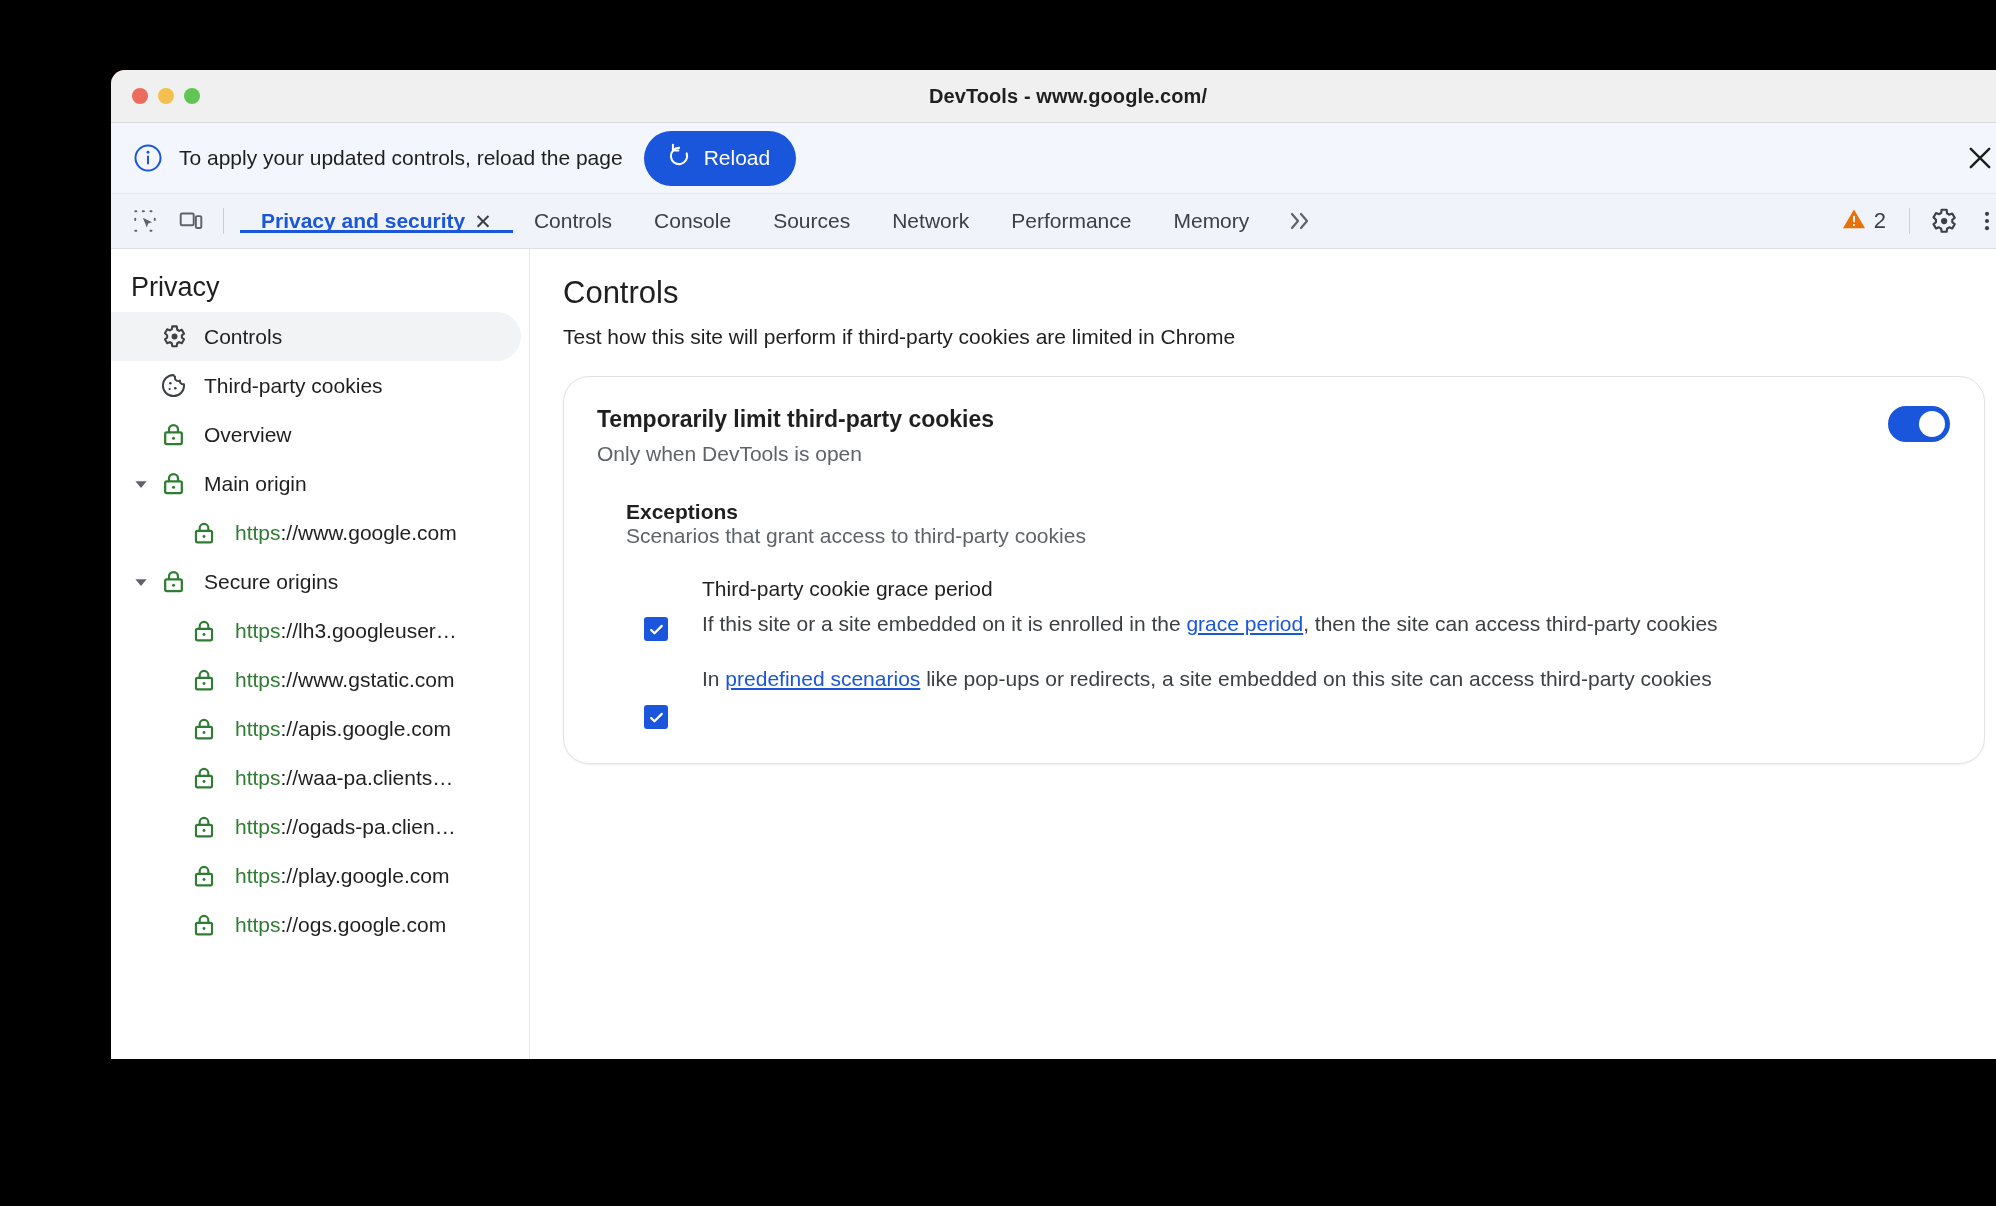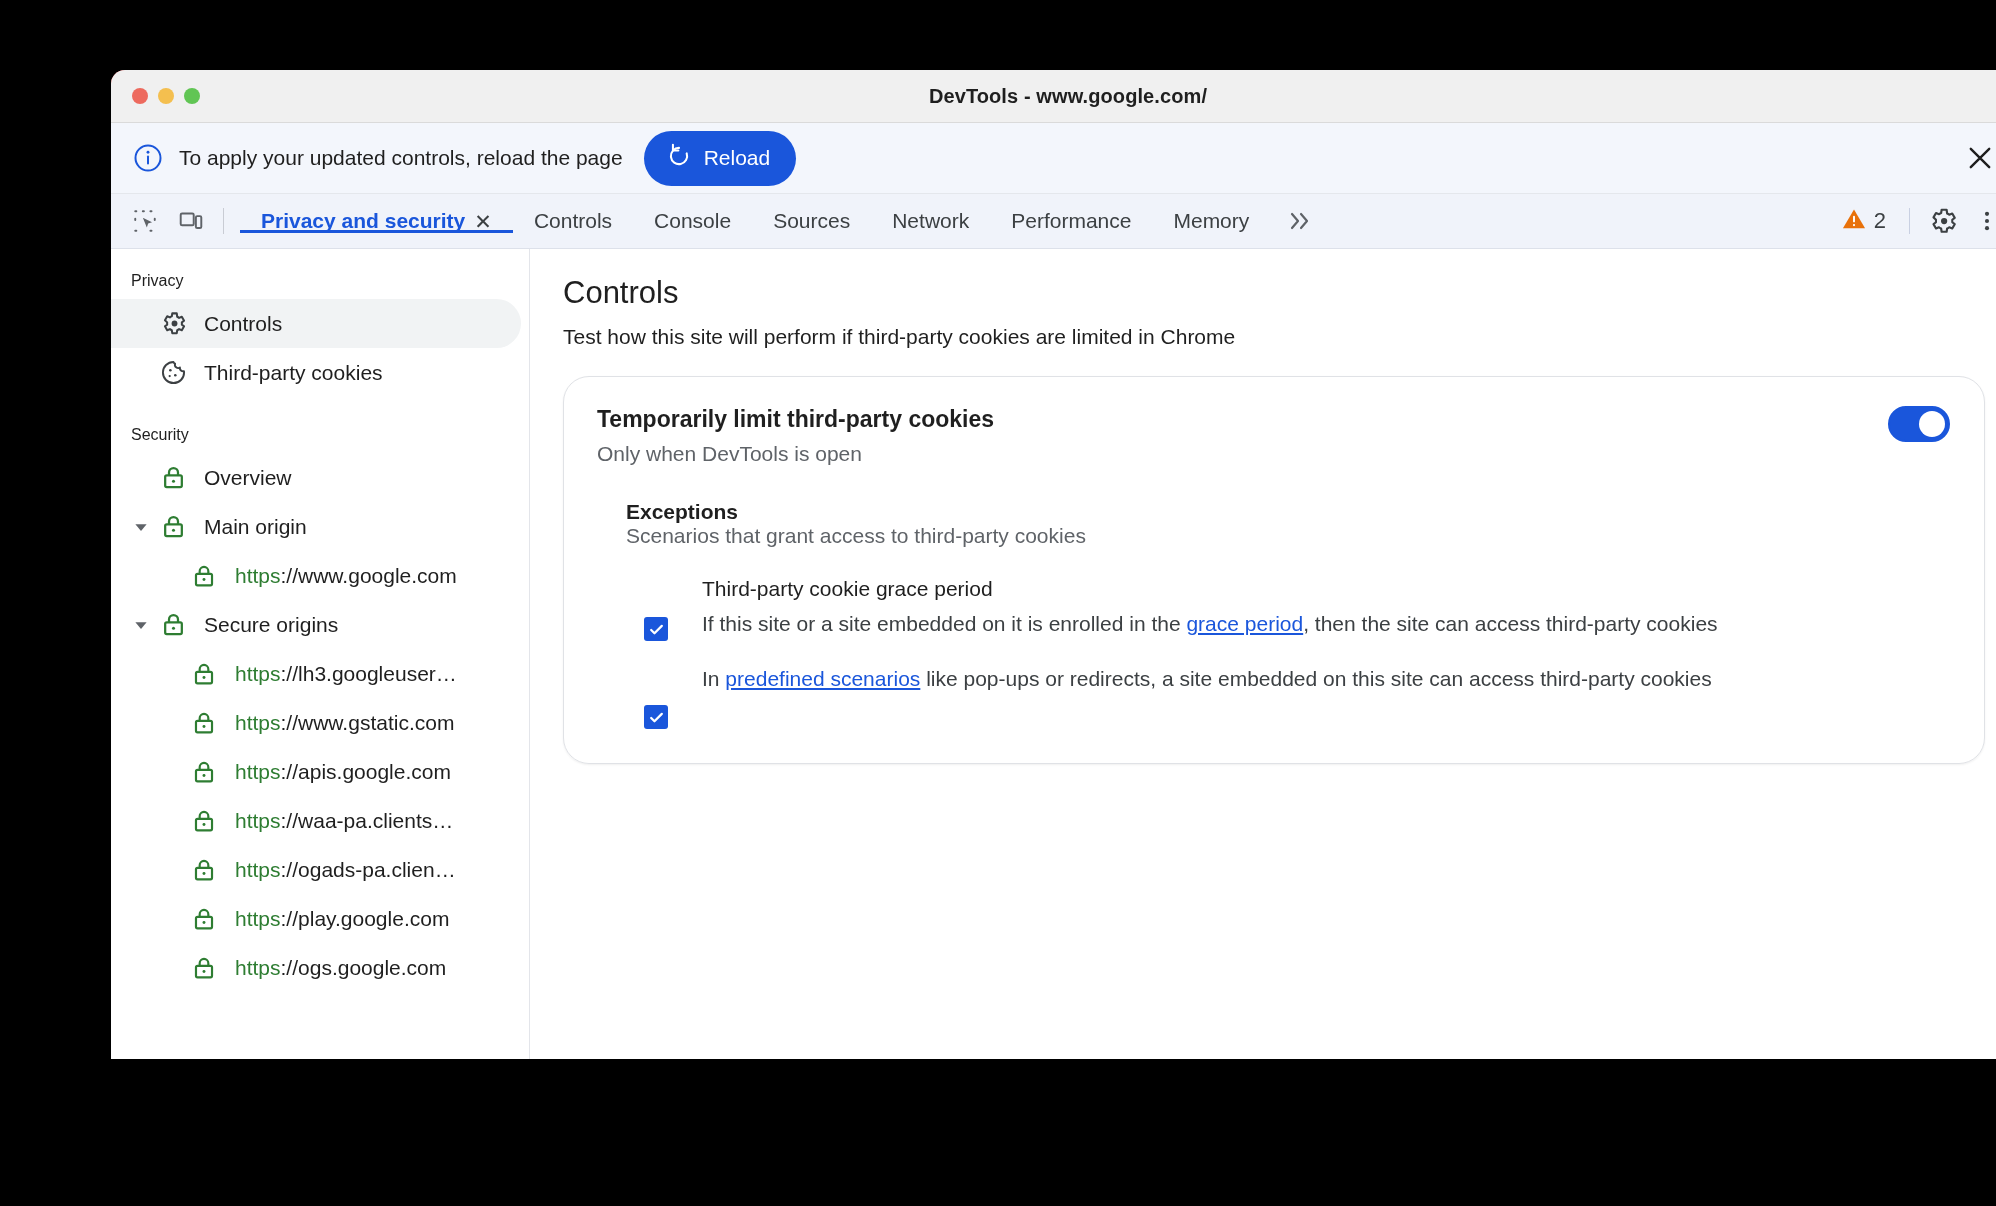--- a/index.html
+++ b/index.html
@@ -158,21 +158,21 @@
   
   .sidebar {
     width: 419px;
     flex: none;
     background: #fff;
     border-right: 1px solid #e3e5ea;
     padding-top: 14px;
     overflow: hidden;
   }
   .side-section {
-    font-size: 16px;
+    font-size: 27px;
     color: #1f1f1f;
     padding: 9px 0 9px 20px;
   }
   .side-item {
     display: flex; align-items: center;
     height: 49px;
     cursor: pointer;
     padding-left: 20px;
   }
   .side-item.selected { background: #f1f3f4; border-radius: 0 26px 26px 0; margin-right: 8px; }
@@ -388,21 +388,20 @@
           <svg width="27" height="27" viewBox="0 0 24 24">
             <path d="M12 2.6a9.4 9.4 0 1 0 9.4 9.4c0-.4 0-.8-.1-1.2a2.9 2.9 0 0 1-3.6-3.2 2.9 2.9 0 0 1-4.3-3.4 2.7 2.7 0 0 1-1.4-1.6z" fill="none" stroke="#3c4043" stroke-width="1.7" stroke-linejoin="round"></path>
             <circle cx="9.2" cy="10" r="1.15" fill="#3c4043"></circle>
             <circle cx="13.6" cy="14.4" r="1.15" fill="#3c4043"></circle>
             <circle cx="8.6" cy="15.2" r="1.0" fill="#3c4043"></circle>
           </svg>
         </span>
         <span class="lbl">Third-party cookies</span>
       </div>
 
-      <div class="side-section" style="margin-top:20px">Security</div>
 
       <div class="side-item indent-1">
         <span class="ico">
           <svg width="27" height="27" viewBox="0 0 24 24">
             <rect x="4.6" y="10" width="14.8" height="10.6" rx="1.4" fill="none" stroke="#2e7d32" stroke-width="2"></rect>
             <path d="M8 10V7.6a4 4 0 0 1 8 0V10" fill="none" stroke="#2e7d32" stroke-width="2"></path>
             <circle cx="12" cy="15.3" r="1.35" fill="#2e7d32"></circle>
           </svg>
         </span>
         <span class="lbl">Overview</span>

